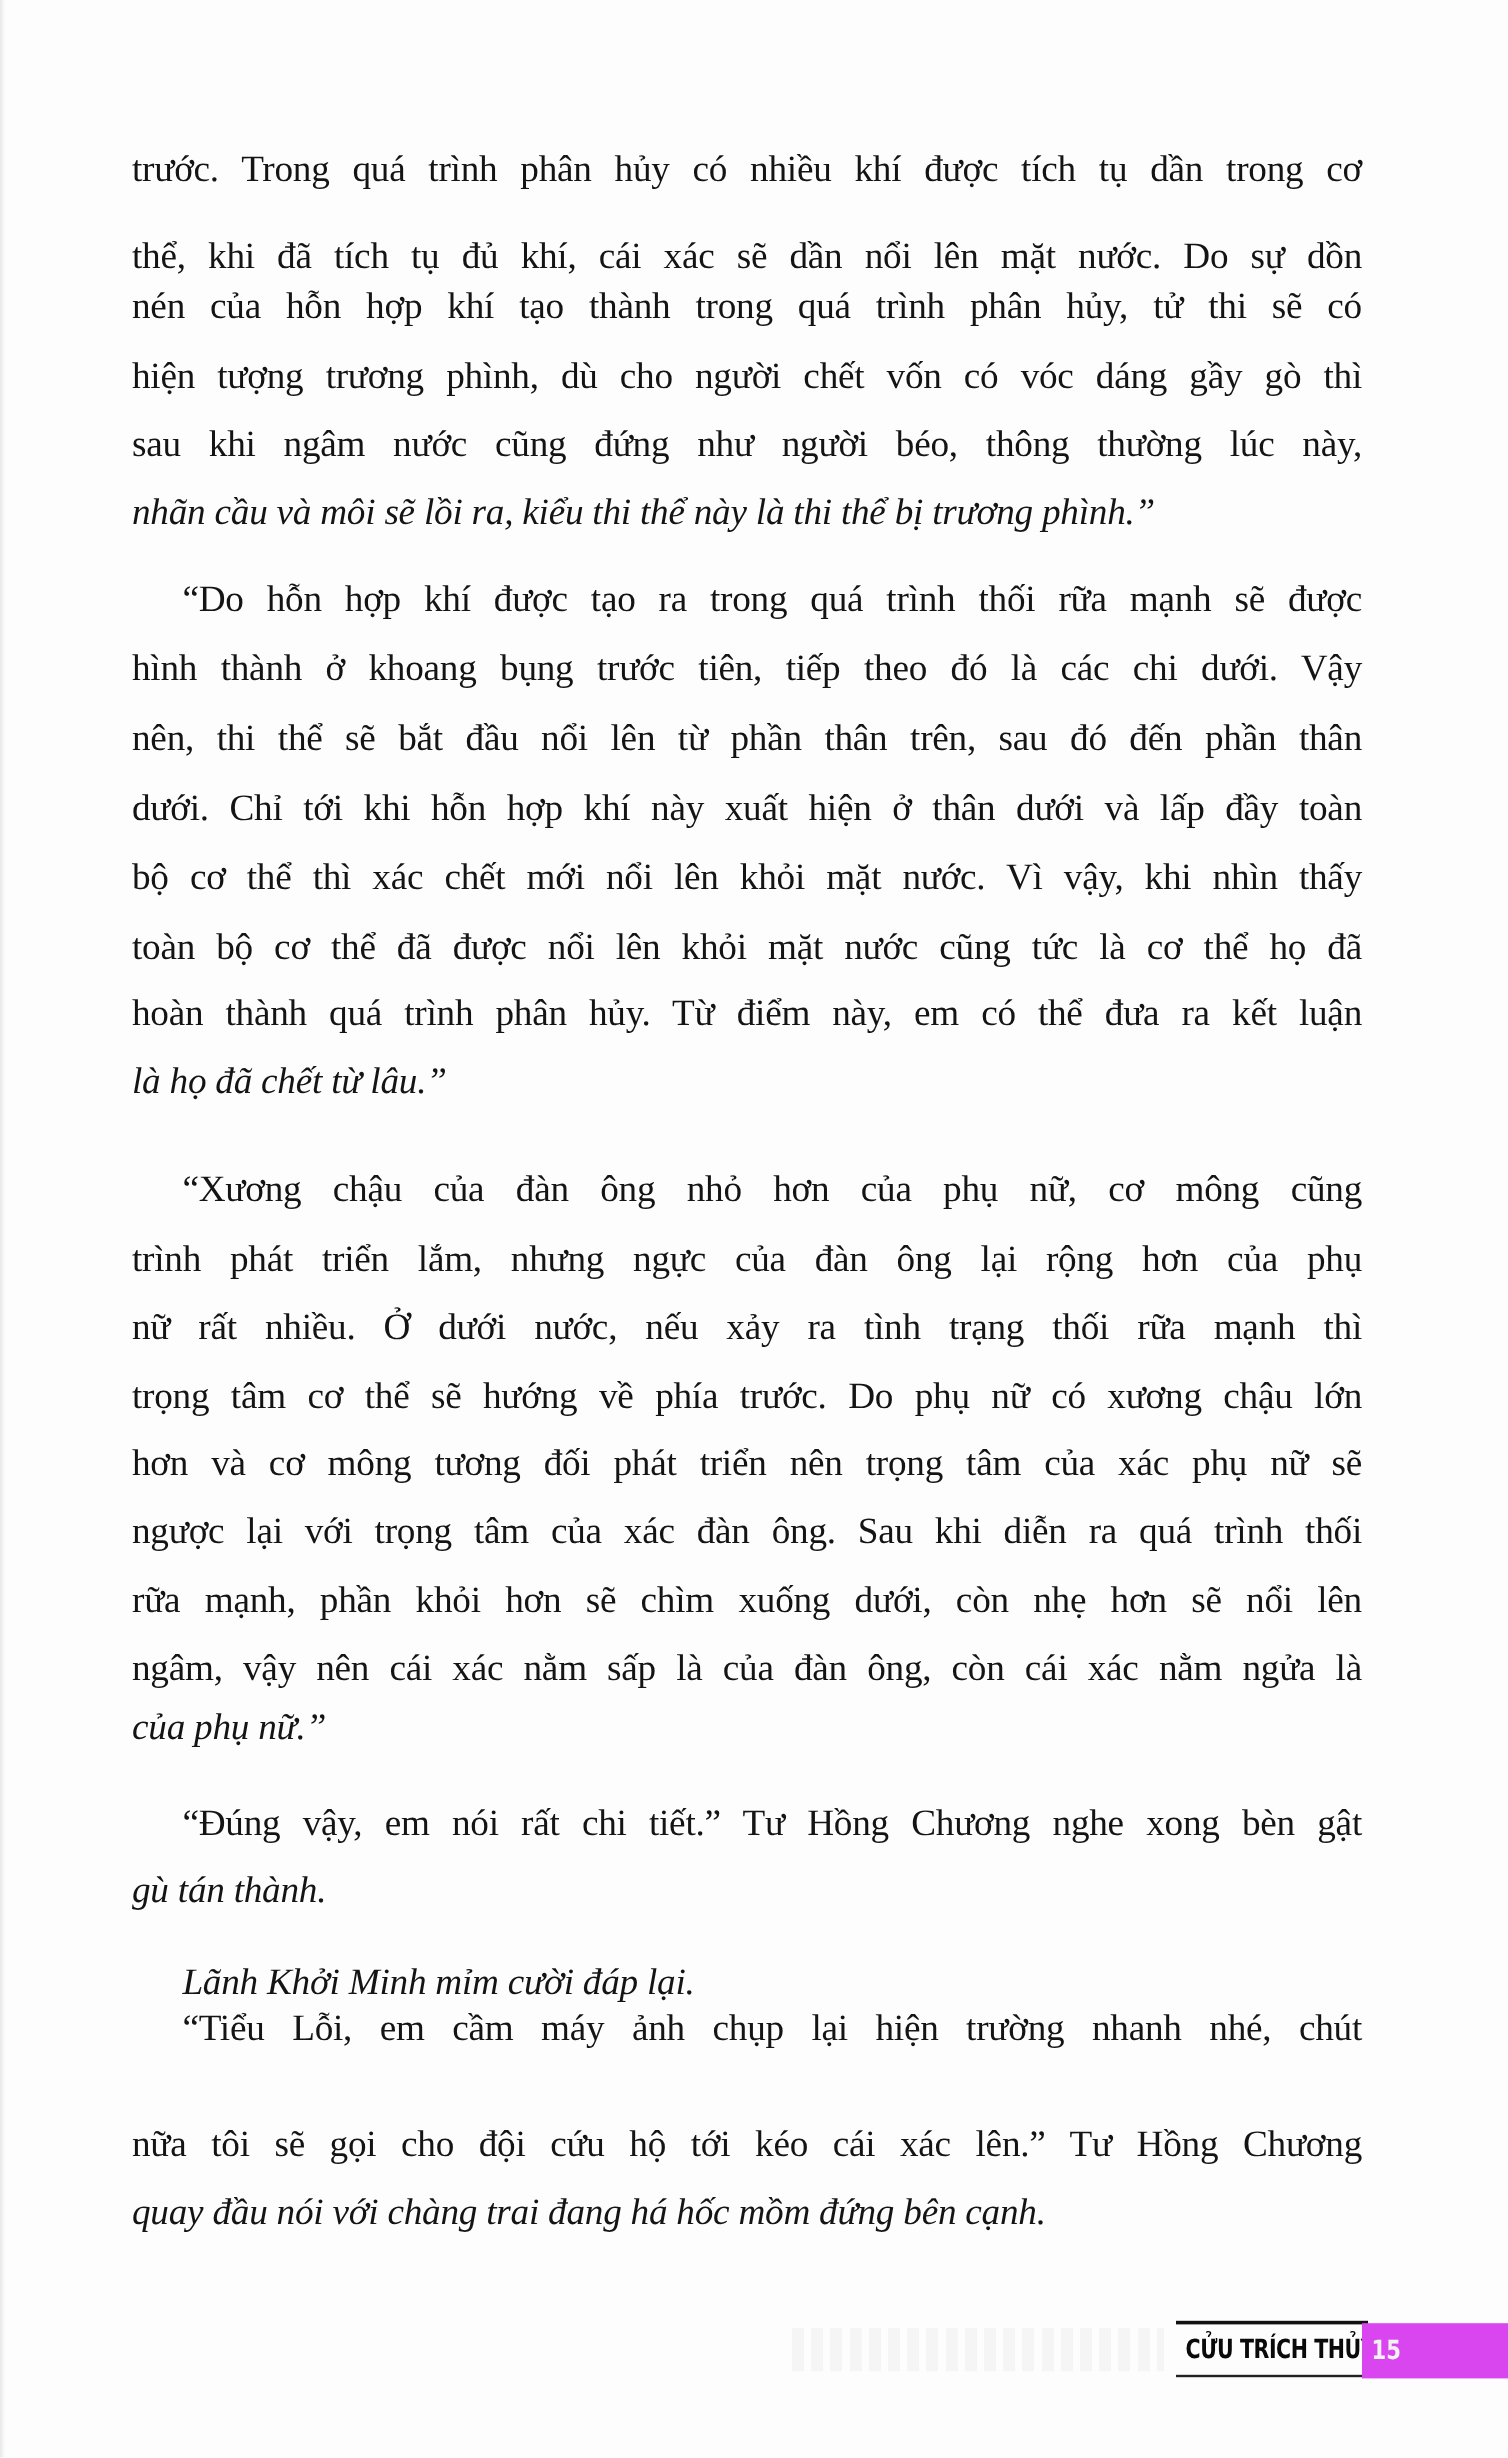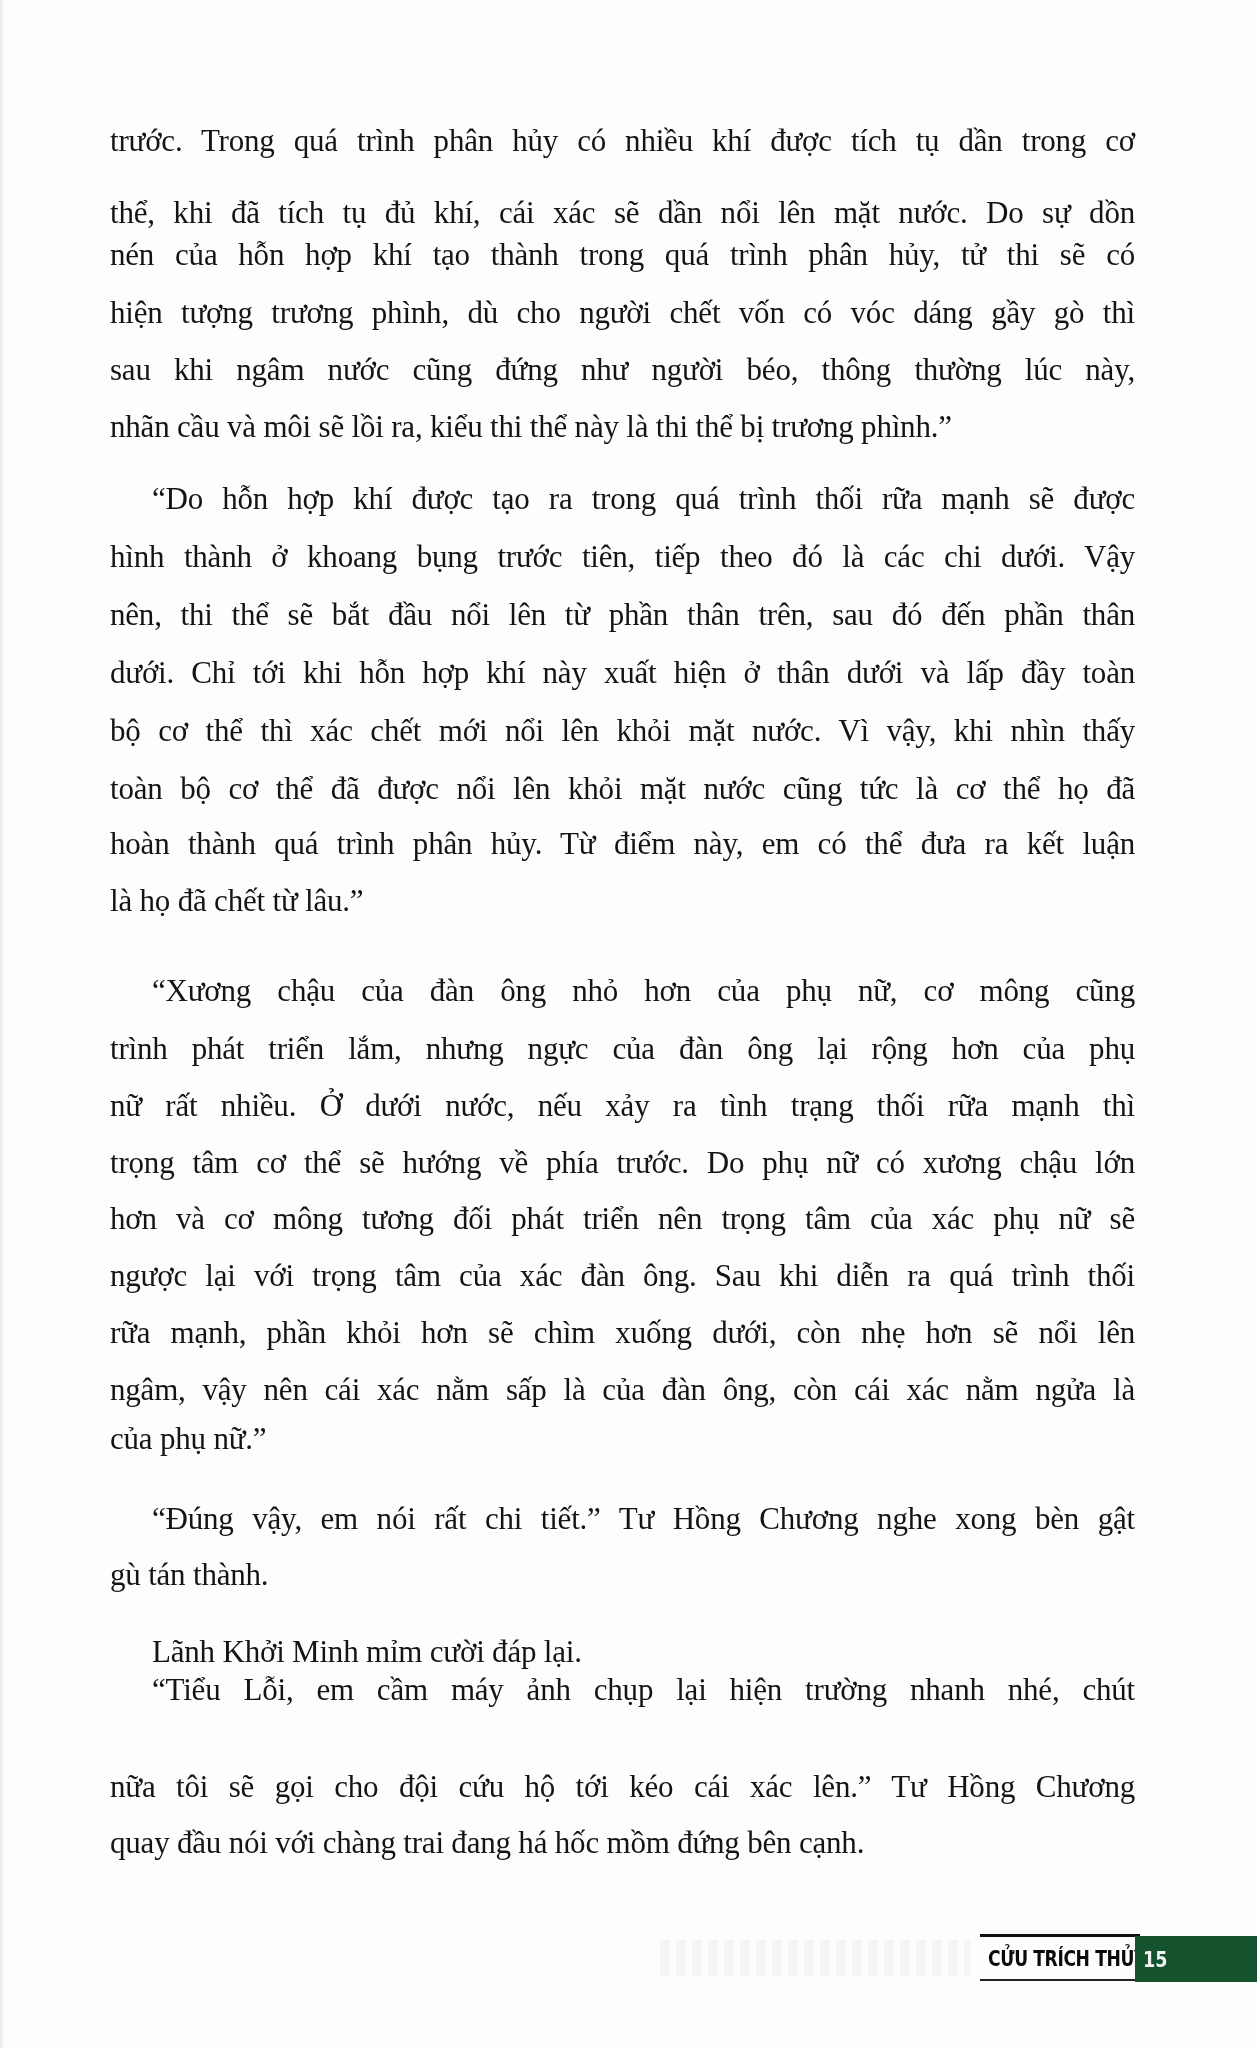--- a/index.html
+++ b/index.html
@@ -34,20 +34,21 @@
       height: 58px;
       font-size: 31px;
       line-height: 58px;
       white-space: nowrap;
       text-align: justify;
       text-align-last: justify;
       letter-spacing: -0.2px;
     }
     .line.last {
       text-align-last: left;
+      font-style: italic;
     }
     .line.indent {
       left: 42px;
       width: 983px;
     }
     .footer {
       position: absolute;
       left: 0;
       top: 0;
       width: 1257px;
@@ -85,21 +86,21 @@
       transform: scaleX(0.78);
       transform-origin: left center;
       white-space: nowrap;
     }
     .footer-page-box {
       position: absolute;
       left: 1135px;
       top: 1936px;
       width: 122px;
       height: 46px;
-      background: #14532d;
+      background: #d946ef;
     }
     .footer-page-number {
       position: absolute;
       left: 8px;
       top: 0;
       height: 46px;
       font-family: "DejaVu Sans", sans-serif;
       font-weight: bold;
       font-size: 22px;
       line-height: 48px;

